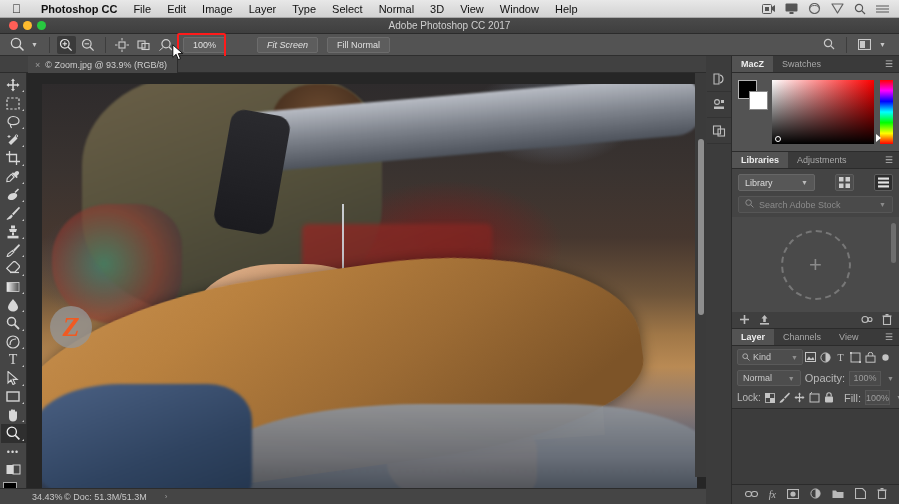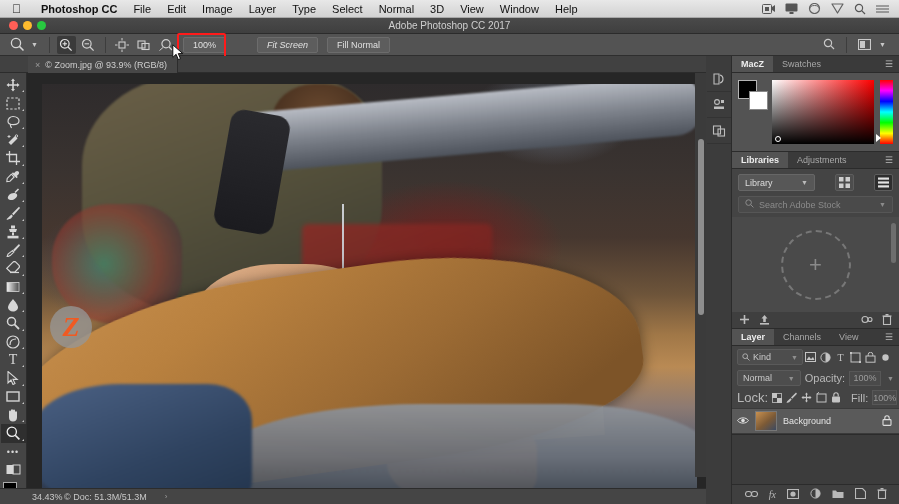--- a/index.html
+++ b/index.html
@@ -316,21 +316,21 @@
     display:flex;align-items:center;padding:0 5px;font-size:9px;color:#c9c9c9;
   }
   .blend-sel .cv{ margin-left:auto;font-size:7px;color:#8e8e8e; }
   .op-lab { font-size:11px;color:#b9b9b9; }
   .op-val {
     width:32px;height:15px;background:#4a4a4a;border:1px solid #575757;
     font-size:9px;color:#9c9c9c;display:flex;align-items:center;justify-content:center;
   }
   .op-cv { font-size:7px;color:#8e8e8e; padding-left:2px; }
   .lock-row { display:flex;align-items:center;gap:4px;padding:2px 5px 3px 5px;background:#444; }
-  .lock-row .lk-lab{font-size:13px;color:#b9b9b9;}
+  .lock-row .lk-lab{font-size:10px;color:#b9b9b9;}
   .lock-row .li{width:14px;height:15px;display:flex;align-items:center;justify-content:center;color:#c4c4c4;}
   .layer-item {
     height:26px; background:#5a5a5a; display:flex; align-items:center; gap:6px;
     padding:0 7px 0 5px; border-top:1px solid #3a3a3a; border-bottom:1px solid #3a3a3a;
   }
   .layer-item .eye { width:12px; color:#ddd; font-size:9px; }
   .layer-thumb {
     width:22px;height:20px; border:1px solid #777;
     background: linear-gradient(140deg,#c8904f,#7c5a36 55%,#3c4a62);
   }
@@ -892,36 +892,20 @@
             <svg width="10" height="11" viewBox="0 0 10 11">
               <rect x="1" y="4.6" width="8" height="5.8" rx="0.8" fill="#c4c4c4"></rect>
               <path d="M2.8 4.6 V3 a2.2 2.2 0 0 1 4.4 0 V4.6" fill="none" stroke="#c4c4c4" stroke-width="1.1"></path>
             </svg>
           </span>
         <span class="op-lab" style="margin-left:6px;">Fill:</span>
         <span class="op-val">100%</span>
         <span class="op-cv">▼</span>
       </div>
 
-      <div class="layer-item">
-        <span class="eye">
-          <svg width="12" height="9" viewBox="0 0 12 9">
-              <path d="M0.6 4.5 C2.6 1 9.4 1 11.4 4.5 C9.4 8 2.6 8 0.6 4.5 Z" fill="none" stroke="#e0e0e0" stroke-width="1"></path>
-              <circle cx="6" cy="4.5" r="1.8" fill="#e0e0e0"></circle>
-            </svg>
-        </span>
-        <span class="layer-thumb"></span>
-        <span class="layer-name">Background</span>
-        <span class="lk">
-          <svg width="10" height="11" viewBox="0 0 10 11">
-              <rect x="1" y="4.6" width="8" height="5.8" rx="0.8" fill="none" stroke="#dedede" stroke-width="1.1"></rect>
-              <path d="M2.8 4.6 V3 a2.2 2.2 0 0 1 4.4 0 V4.6" fill="none" stroke="#dedede" stroke-width="1.1"></path>
-            </svg>
-        </span>
-      </div>
     </div>
 
     <div class="layers-foot">
       <span><svg width="13" height="8" viewBox="0 0 13 8">
             <rect x="0.5" y="1.5" width="6" height="5" rx="2.5" fill="none" stroke="#b9b9b9" stroke-width="1.1"></rect>
             <rect x="6.5" y="1.5" width="6" height="5" rx="2.5" fill="none" stroke="#b9b9b9" stroke-width="1.1"></rect>
           </svg></span>
       <span style="font-family:'Liberation Serif',serif;font-style:italic;font-size:10px;">fx</span>
       <span><svg width="12" height="10" viewBox="0 0 12 10">
             <rect x="0.5" y="0.5" width="11" height="9" fill="none" stroke="#b9b9b9" stroke-width="1.1"></rect>

